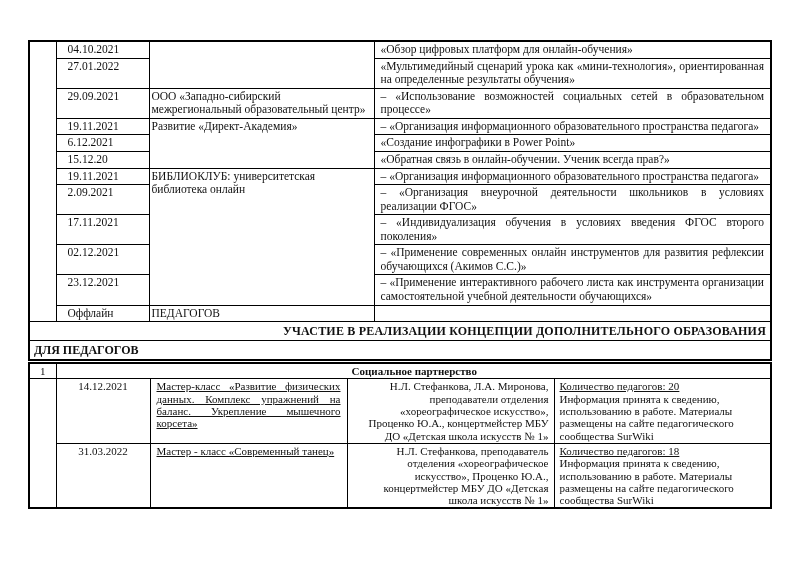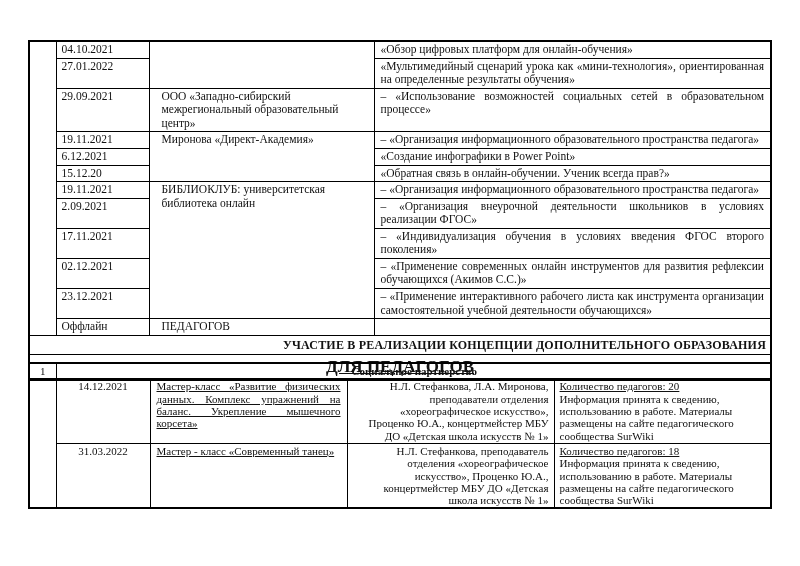--- a/index.html
+++ b/index.html
@@ -19,31 +19,30 @@
     vertical-align: top;
     font-size: 11.5px;
     line-height: 1.18;
     padding: 1px 4px;
     overflow: hidden;
     word-wrap: break-word;
   }
 
   
   .t1 { left: 28px; top: 40px; width: 742px; border: 2px solid #000; }
-  .t1 .date { padding-left: 5px; white-space: nowrap; margin-left: 14px; }
-  .t1 .org { padding-left: 12px; }
+  .t1 .date { padding-left: 11px; white-space: nowrap; margin-left: 14px; }
+  .t1 .org { padding-left: 2px; }
   .t1 .topic { text-align: justify; padding: 1px 6px 1px 6px; }
   .section-title {
     text-align: right; font-weight: bold; font-size: 12px;
     padding: 2px 4px; letter-spacing: 0.2px;
   }
   .subsection-title {
-    text-align: center; font-weight: bold; font-size: 17px;
+    text-align: left; font-weight: bold; font-size: 12px;
     padding: 2px 4px;
-    text-decoration: underline;
   }
 
   
   .t2 { left: 28px; top: 362px; width: 742px; border: 2px solid #000; }
   .t2 td { font-size: 11px; line-height: 1.12; text-align: center; }
   .t2 .subheader { font-weight: bold; padding-left: 6px; }
   .t2 .num { text-align: center; }
   .t2 .date2 { text-align: center; white-space: nowrap; }
   .t2 .event { text-align: justify; padding: 1px 6px; text-decoration: underline; }
   .t2 .presenters { text-align: right; padding: 1px 5px; }
@@ -73,21 +72,21 @@
       <td class="date">27.01.2022</td>
       <td class="topic">«Мультимедийный сценарий урока как «мини-технология», ориентированная на определенные результаты обучения»</td>
     </tr>
     <tr>
       <td class="date">29.09.2021</td>
       <td class="org">ООО «Западно-сибирский межрегиональный образовательный центр»</td>
       <td class="topic">– «Использование возможностей социальных сетей в образовательном процессе»</td>
     </tr>
     <tr>
       <td class="date">19.11.2021</td>
-      <td class="org" rowspan="3">Миронова «Директ-Академия»</td>
+      <td class="org" rowspan="3">Развитие «Директ-Академия»</td>
       <td class="topic">– «Организация информационного образовательного пространства педагога»</td>
     </tr>
     <tr>
       <td class="date">6.12.2021</td>
       <td class="topic">«Создание инфографики в Power Point»</td>
     </tr>
     <tr>
       <td class="date">15.12.20</td>
       <td class="topic">«Обратная связь в онлайн-обучении. Ученик всегда прав?»</td>
     </tr>

